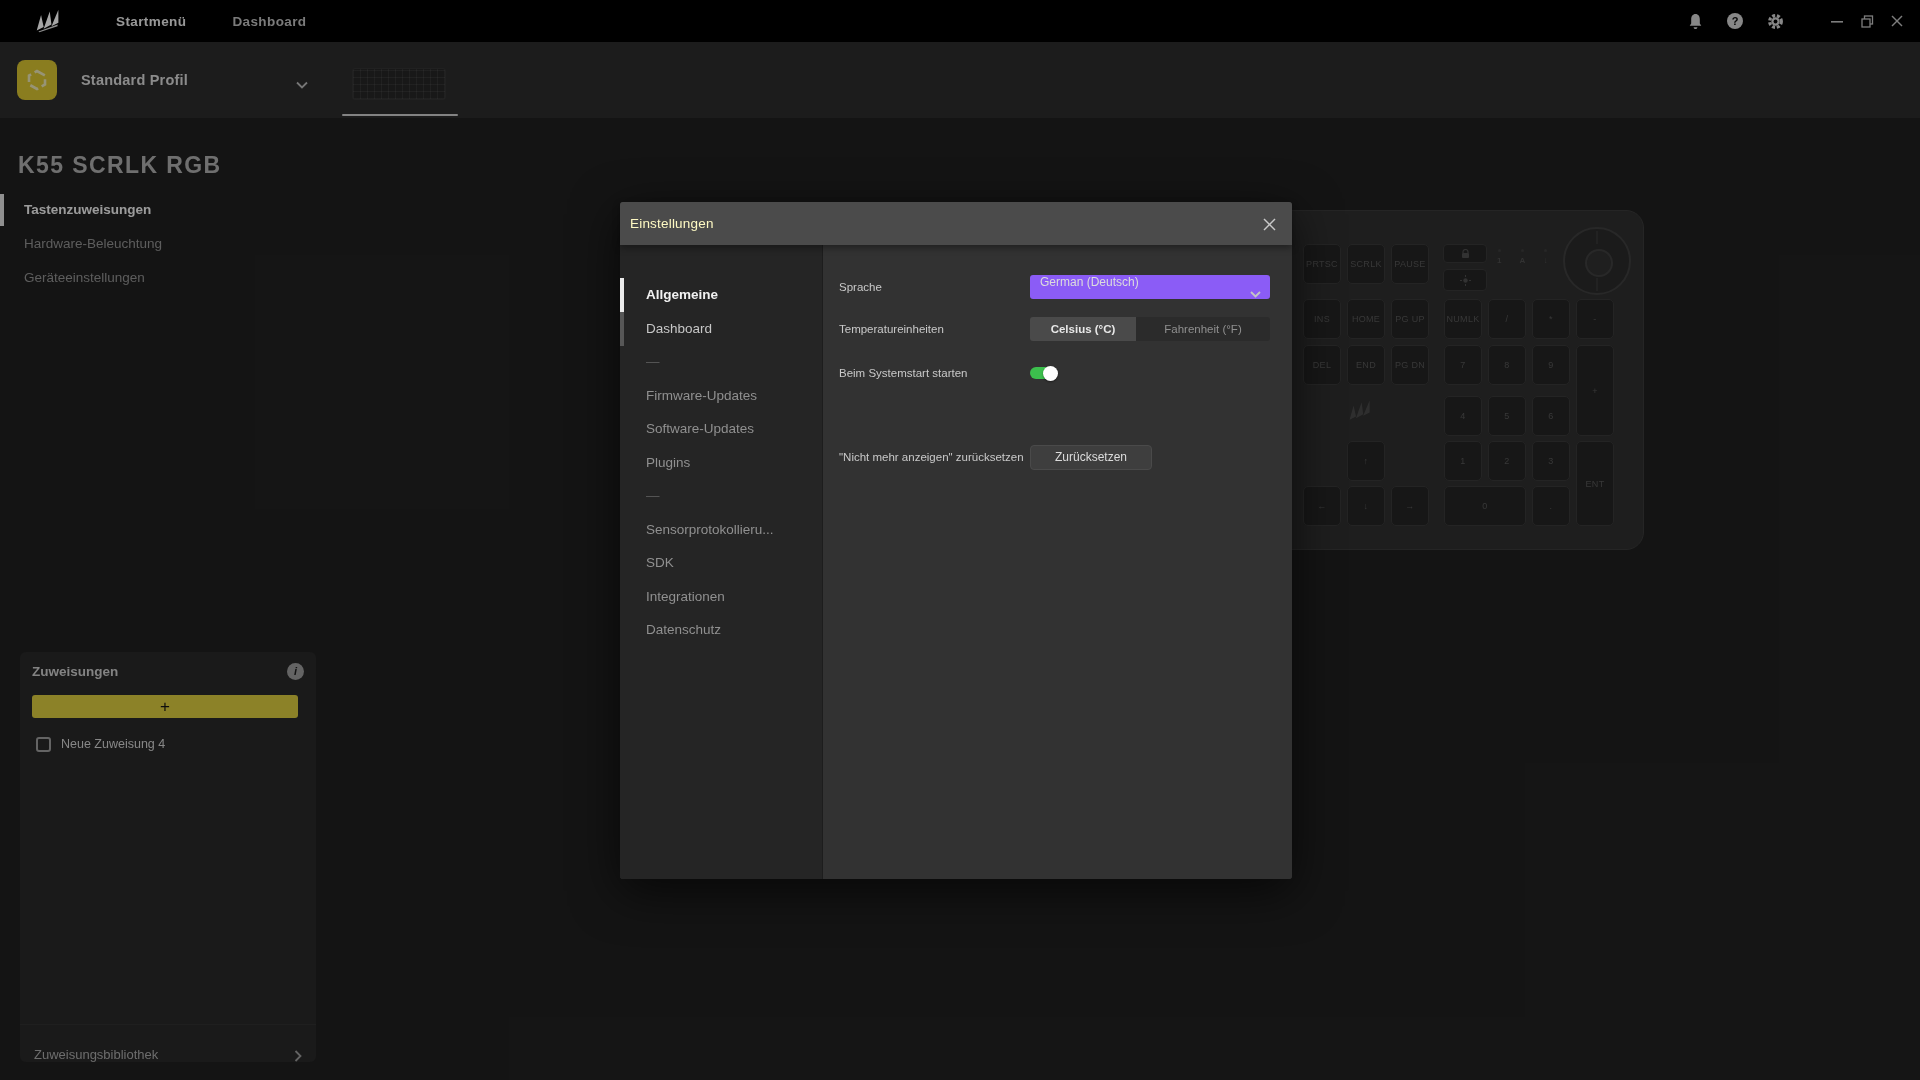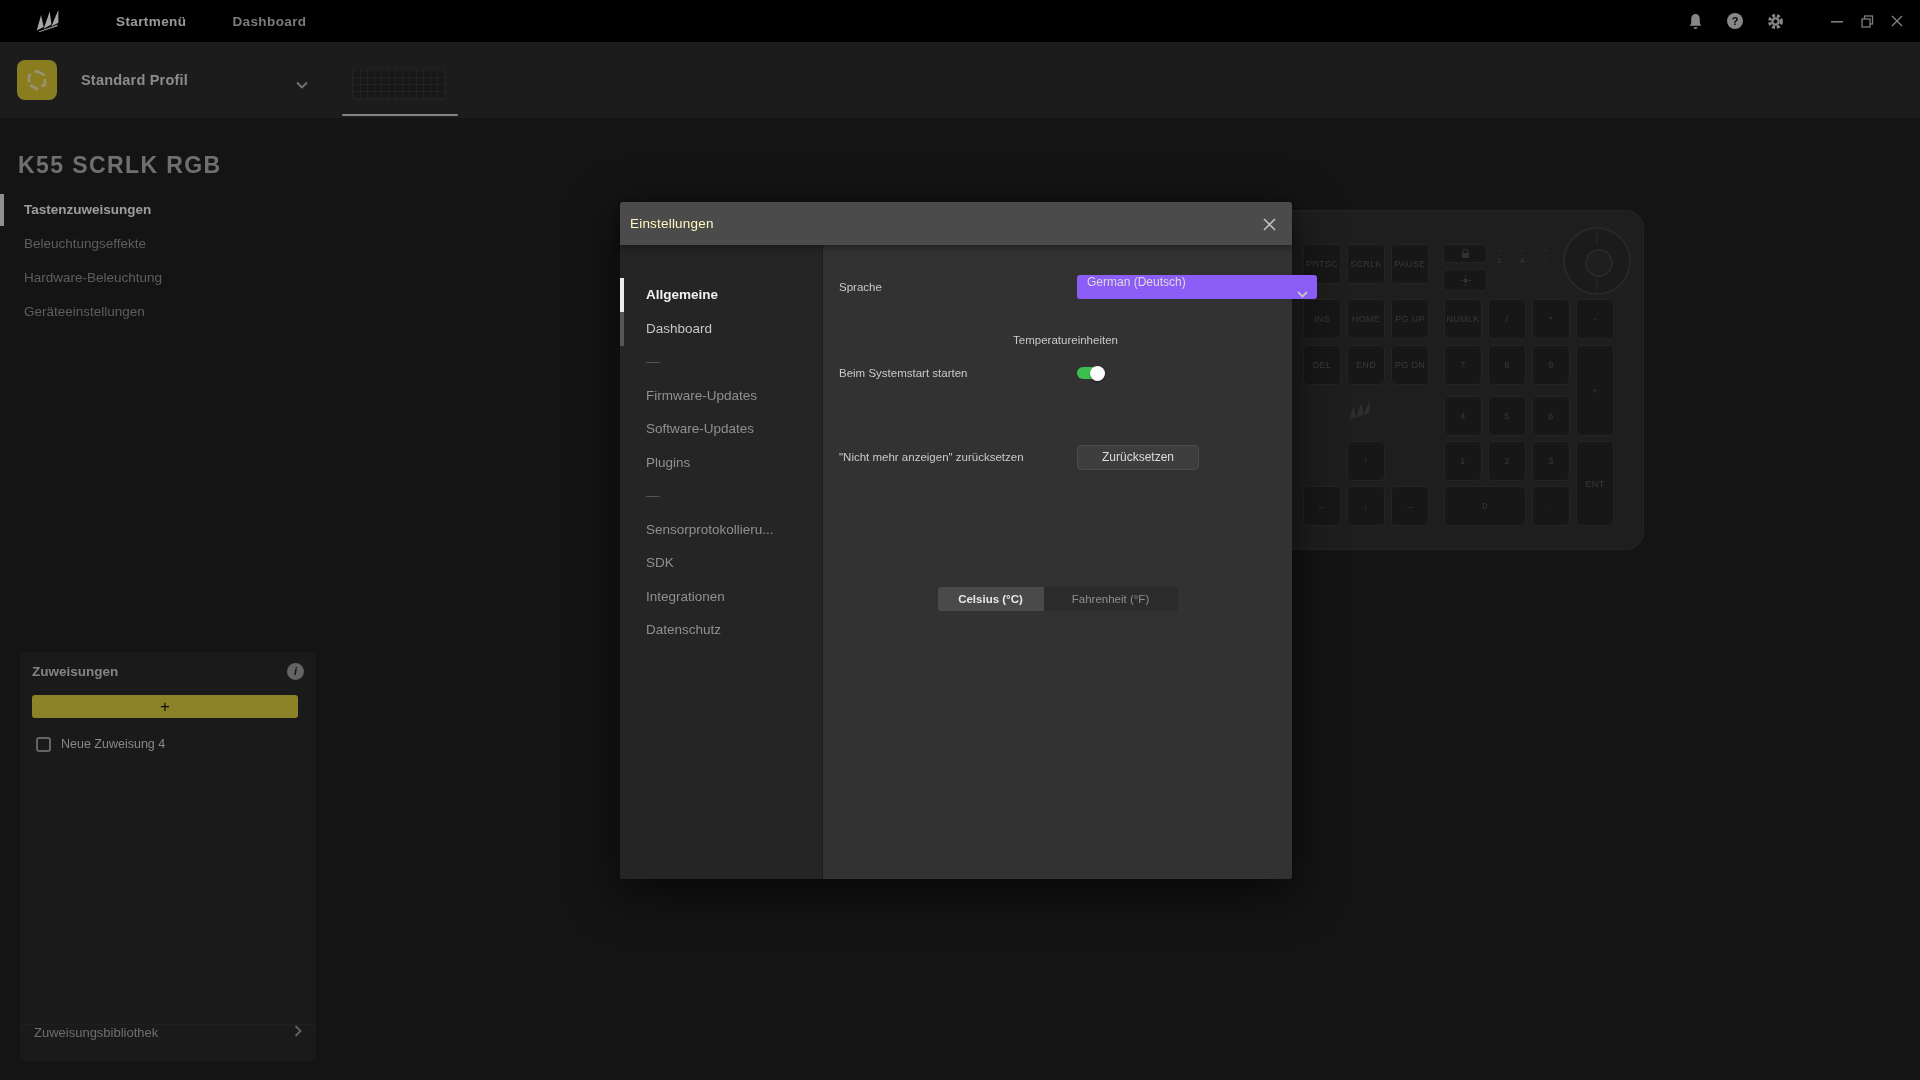--- a/index.html
+++ b/index.html
@@ -45,21 +45,21 @@
 
   
   .panel{position:absolute;left:20px;top:652px;width:296px;height:410px;background:#282828;border-radius:6px;}
   .panel-head{position:absolute;left:12px;right:12px;top:6px;height:26px;display:flex;align-items:center;justify-content:space-between;}
   .panel-title{font-size:13.5px;font-weight:700;color:#c9c9c9;}
   .info-badge{width:17px;height:17px;border-radius:50%;background:#9a9a9a;color:#1c1c1c;font-size:11px;font-weight:700;font-style:italic;display:flex;align-items:center;justify-content:center;}
   .add-btn{position:absolute;left:12px;top:43px;width:266px;height:23px;border-radius:3px;background:#d7c83e;border:none;color:#141414;font-size:17px;line-height:20px;cursor:pointer;}
   .assign-row{position:absolute;left:16px;top:81px;height:22px;display:flex;align-items:center;gap:10px;}
   .checkbox{width:15px;height:15px;border:2px solid #9a9a9a;border-radius:3px;background:transparent;}
   .assign-label{font-size:12.5px;color:#cfcfcf;}
-  .panel-footer{position:absolute;left:0;right:0;bottom:0;height:38px;border-top:1px solid rgba(255,255,255,.04);display:flex;align-items:flex-start;justify-content:space-between;padding:0 14px;}
+  .panel-footer{position:absolute;left:0;right:0;bottom:0;height:38px;border-top:1px solid rgba(255,255,255,.04);display:flex;align-items:flex-end;justify-content:space-between;padding:0 14px;}
   .footer-label{font-size:13px;color:#a8a8a8;}
 
   
   .keyboard{position:absolute;left:1058px;top:210px;width:586px;height:340px;background:#2e2e2e;border:1px solid #3a3a3a;border-radius:18px;z-index:1;}
   .kb-key{position:absolute;background:#242424;border:1px solid #383838;border-radius:5px;color:#565656;font-size:9px;display:flex;align-items:center;justify-content:center;letter-spacing:.3px;}
   .kb-smallbtn{position:absolute;left:384px;width:44px;height:19px;background:#242424;border:1px solid #383838;border-radius:4px;display:flex;align-items:center;justify-content:center;color:#4d4d4d;font-size:9px;}
   .kb-inds{position:absolute;left:438px;top:38px;width:76px;display:flex;justify-content:space-between;}
   .kb-ind{display:flex;flex-direction:column;align-items:center;gap:4px;color:#4d4d4d;font-size:8px;}
   .kb-ind i{width:3px;height:3px;border-radius:50%;background:#3c3c3c;}
   .kb-media{position:absolute;left:504px;top:16px;width:68px;height:68px;border:2px solid #3e3e3e;border-radius:50%;background:#2a2a2a;}
@@ -75,35 +75,35 @@
   .modal-close{position:absolute;right:12px;top:11px;width:22px;height:22px;display:flex;align-items:center;justify-content:center;cursor:pointer;}
   .modal-nav{position:absolute;left:0;top:43px;bottom:0;width:202px;background:#252525;border-radius:0 0 0 3px;}
   .mnav-indicator{position:absolute;left:0;top:33px;width:4px;height:34px;background:#ececec;z-index:2;}
   .mnav-indicator2{position:absolute;left:0;top:67px;width:4px;height:34px;background:#575757;z-index:2;}
   .mnav-list{position:absolute;left:0;right:0;top:33px;}
   .mnav-item{height:33.5px;line-height:33.5px;padding-left:26px;font-size:13.5px;color:#909090;cursor:default;}
   .mnav-item.selected{color:#f1f1f1;font-weight:700;}
   .mnav-item.bright{color:#c7c7c7;}
   .mnav-item.divider{color:#5c5c5c;}
   .modal-content{position:absolute;left:202px;top:43px;right:0;bottom:0;border-left:1px solid #1d1d1d;background:#323232;border-radius:0 0 3px 0;}
-  .m-row{position:absolute;left:0;width:100%;display:flex;align-items:center;gap:47px;}
+  .m-row{position:absolute;left:0;width:100%;display:flex;align-items:center;}
   .m-label{flex:0 0 207px;padding-left:16px;font-size:11.5px;color:#c9c9c9;line-height:1.3;}
   .m-control{flex:0 0 240px;}
   .select{position:relative;width:240px;height:24px;background:#8b5cf6;border-radius:3px;display:flex;align-items:flex-start;padding:0 26px 0 10px;}
   .select-value{font-size:12px;color:#dcdcdc;}
   .select-arrow{position:absolute;right:9px;top:9px;}
   .segmented{display:flex;width:240px;height:24px;border-radius:3px;overflow:hidden;}
   .seg-opt{display:flex;align-items:center;justify-content:center;font-size:11.5px;cursor:pointer;}
   .seg-opt.on{width:106px;background:#4a4a4a;color:#e8e8e8;font-weight:bold;}
   .seg-opt.off{width:134px;background:#2b2b2b;color:#8f8f8f;}
   .toggle{position:relative;width:27px;height:12px;border-radius:6px;background:#3cbf4d;cursor:pointer;}
   .toggle-knob{position:absolute;right:-1px;top:-1.5px;width:15px;height:15px;border-radius:50%;background:#fff;box-shadow:0 1px 2px rgba(0,0,0,.4);}
   .m-btn{width:122px;height:25px;background:#3e3e3e;border:1px solid #4a4a4a;border-radius:4px;color:#dcdcdc;font-size:12px;font-family:inherit;cursor:pointer;}
   .row-language{top:30px;height:24px;}
-  .row-temperature{top:88px;height:24px;flex-direction:column;}
+  .row-temperature{top:72px;height:24px;}
   .row-autostart{top:116px;height:24px;}
   .row-export{top:156px;height:28px;}
   .row-reset{top:198px;height:28px;}
 </style>
 </head>
 <body>
 
 <div class="keyboard">
   <div class="kb-smallbtn" style="top:33px;">
     <svg width="9" height="10" viewBox="0 0 9 10">
@@ -256,21 +256,20 @@
   <div class="device-tab">
     <div class="device-thumb"></div>
     <div class="tab-underline"></div>
   </div>
 </div>
 
 <h1 class="device-title">K55 SCRLK RGB</h1>
 
 <nav class="sidebar">
   <div class="side-item selected">Tastenzuweisungen</div>
-  <div class="side-item">Beleuchtungseffekte</div>
   <div class="side-item">Hardware-Beleuchtung</div>
   <div class="side-item">Geräteeinstellungen</div>
 </nav>
 
 <section class="panel">
   <div class="panel-head">
     <span class="panel-title">Zuweisungen</span>
     <span class="info-badge">i</span>
   </div>
   <button class="add-btn">+</button>

